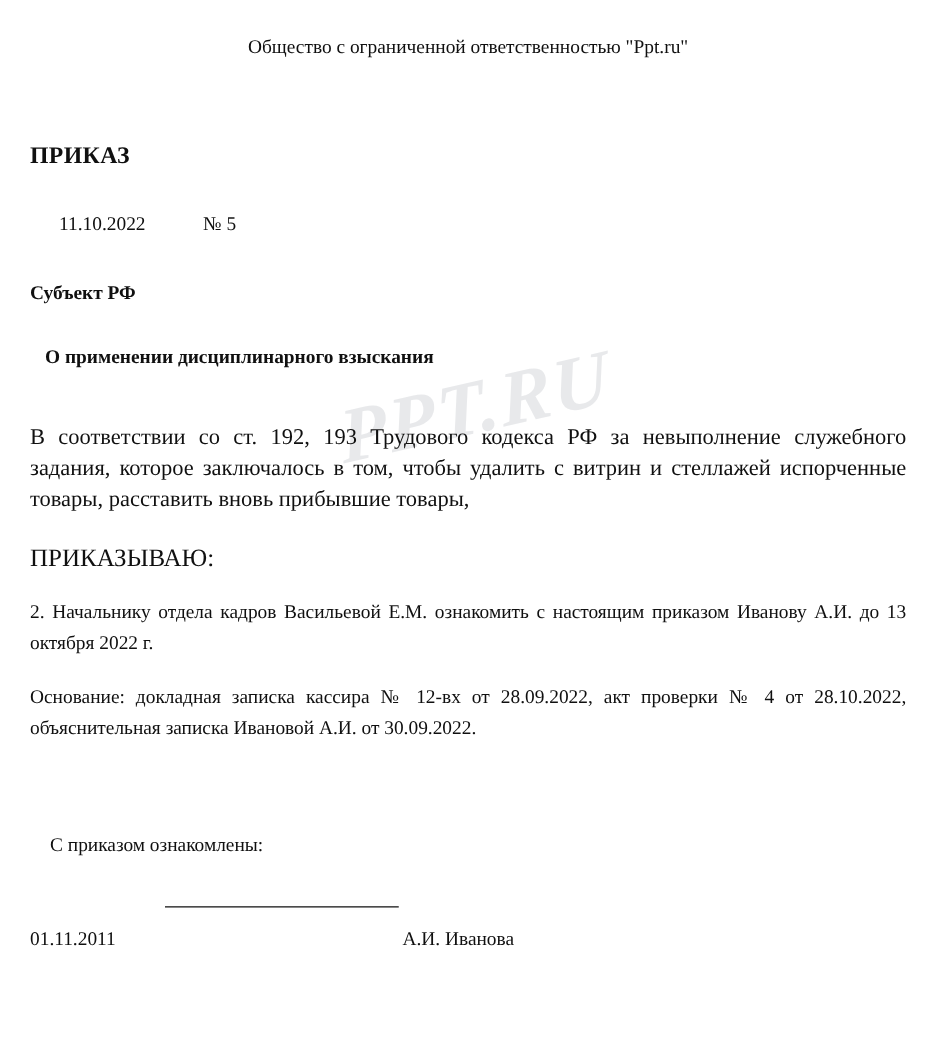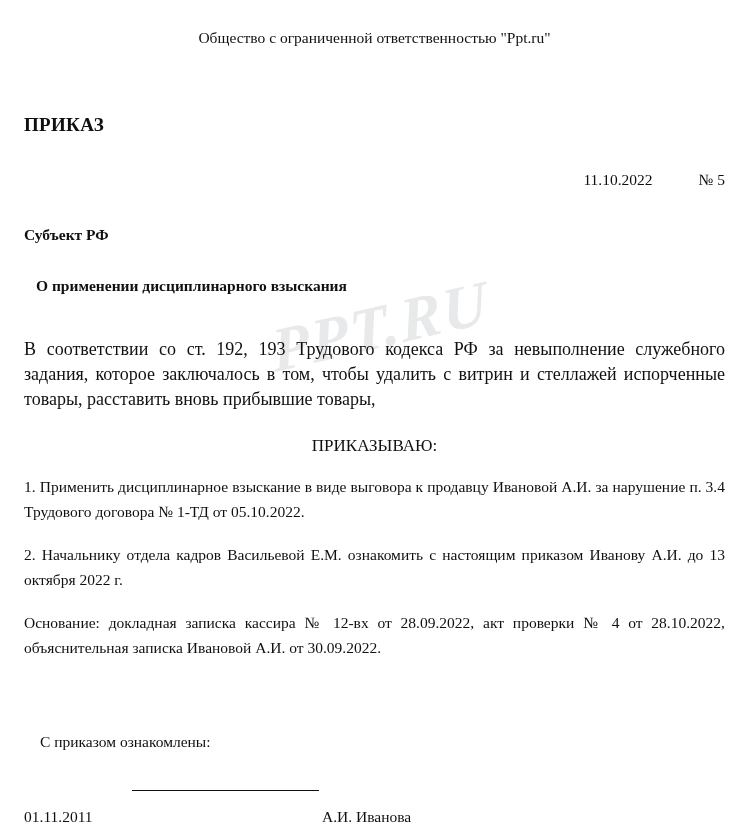--- a/index.html
+++ b/index.html
@@ -63,21 +63,20 @@
     letter-spacing: 0.3px;
     margin: 0;
     padding-top: 66px;
   }
 
   .meta-row {
     font-size: 15.5px;
     margin: 0;
     padding-top: 17px;
     white-space: pre;
-    text-align: right;
   }
   .meta-date { display: inline-block; }
   .meta-num  { display: inline-block; padding-left: 46px; }
 
   .subject-region {
     font-size: 15.5px;
     margin: 0;
     padding-top: 19px;
     font-weight: bold;
   }
@@ -92,24 +91,23 @@
   .body-para {
     font-size: 18px;
     line-height: 25px;
     text-align: justify;
     text-justify: inter-word;
     margin: 0;
     padding-top: 30px;
   }
 
   .order-word {
-    font-size: 17px;
+    font-size: 20px;
     margin: 0;
     padding-top: 24px;
-    text-align: center;
   }
 
   .item-para {
     font-size: 15.5px;
     line-height: 25px;
     text-align: justify;
     text-justify: inter-word;
     margin: 0;
     padding-top: 18px;
   }
@@ -188,21 +186,20 @@
     </p>
 
     <p class="subject-region">Субъект РФ</p>
 
     <p class="subject-title">О применении дисциплинарного взыскания</p>
 
     <p class="body-para">В соответствии со ст. 192, 193 Трудового кодекса РФ за невыполнение служебного задания, которое заключалось в том, чтобы удалить с витрин и стеллажей испорченные товары, расставить вновь прибывшие товары,</p>
 
     <p class="order-word">ПРИКАЗЫВАЮ:</p>
 
-    <p class="item-para">1. Применить дисциплинарное взыскание в виде выговора к продавцу Ивановой А.И. за нарушение п. 3.4 Трудового договора № 1-ТД от 05.10.2022.</p>
 
     <p class="item-para">2. Начальнику отдела кадров Васильевой Е.М. ознакомить с настоящим приказом Иванову А.И. до 13 октября 2022 г.</p>
 
     <p class="basis-para">Основание: докладная записка кассира № 12-вх от 28.09.2022, акт проверки № 4 от 28.10.2022, объяснительная записка Ивановой А.И. от 30.09.2022.</p>
 
 
     <p class="ack-label">С приказом ознакомлены:</p>
 
     <table class="ack-table">
       <tbody>

